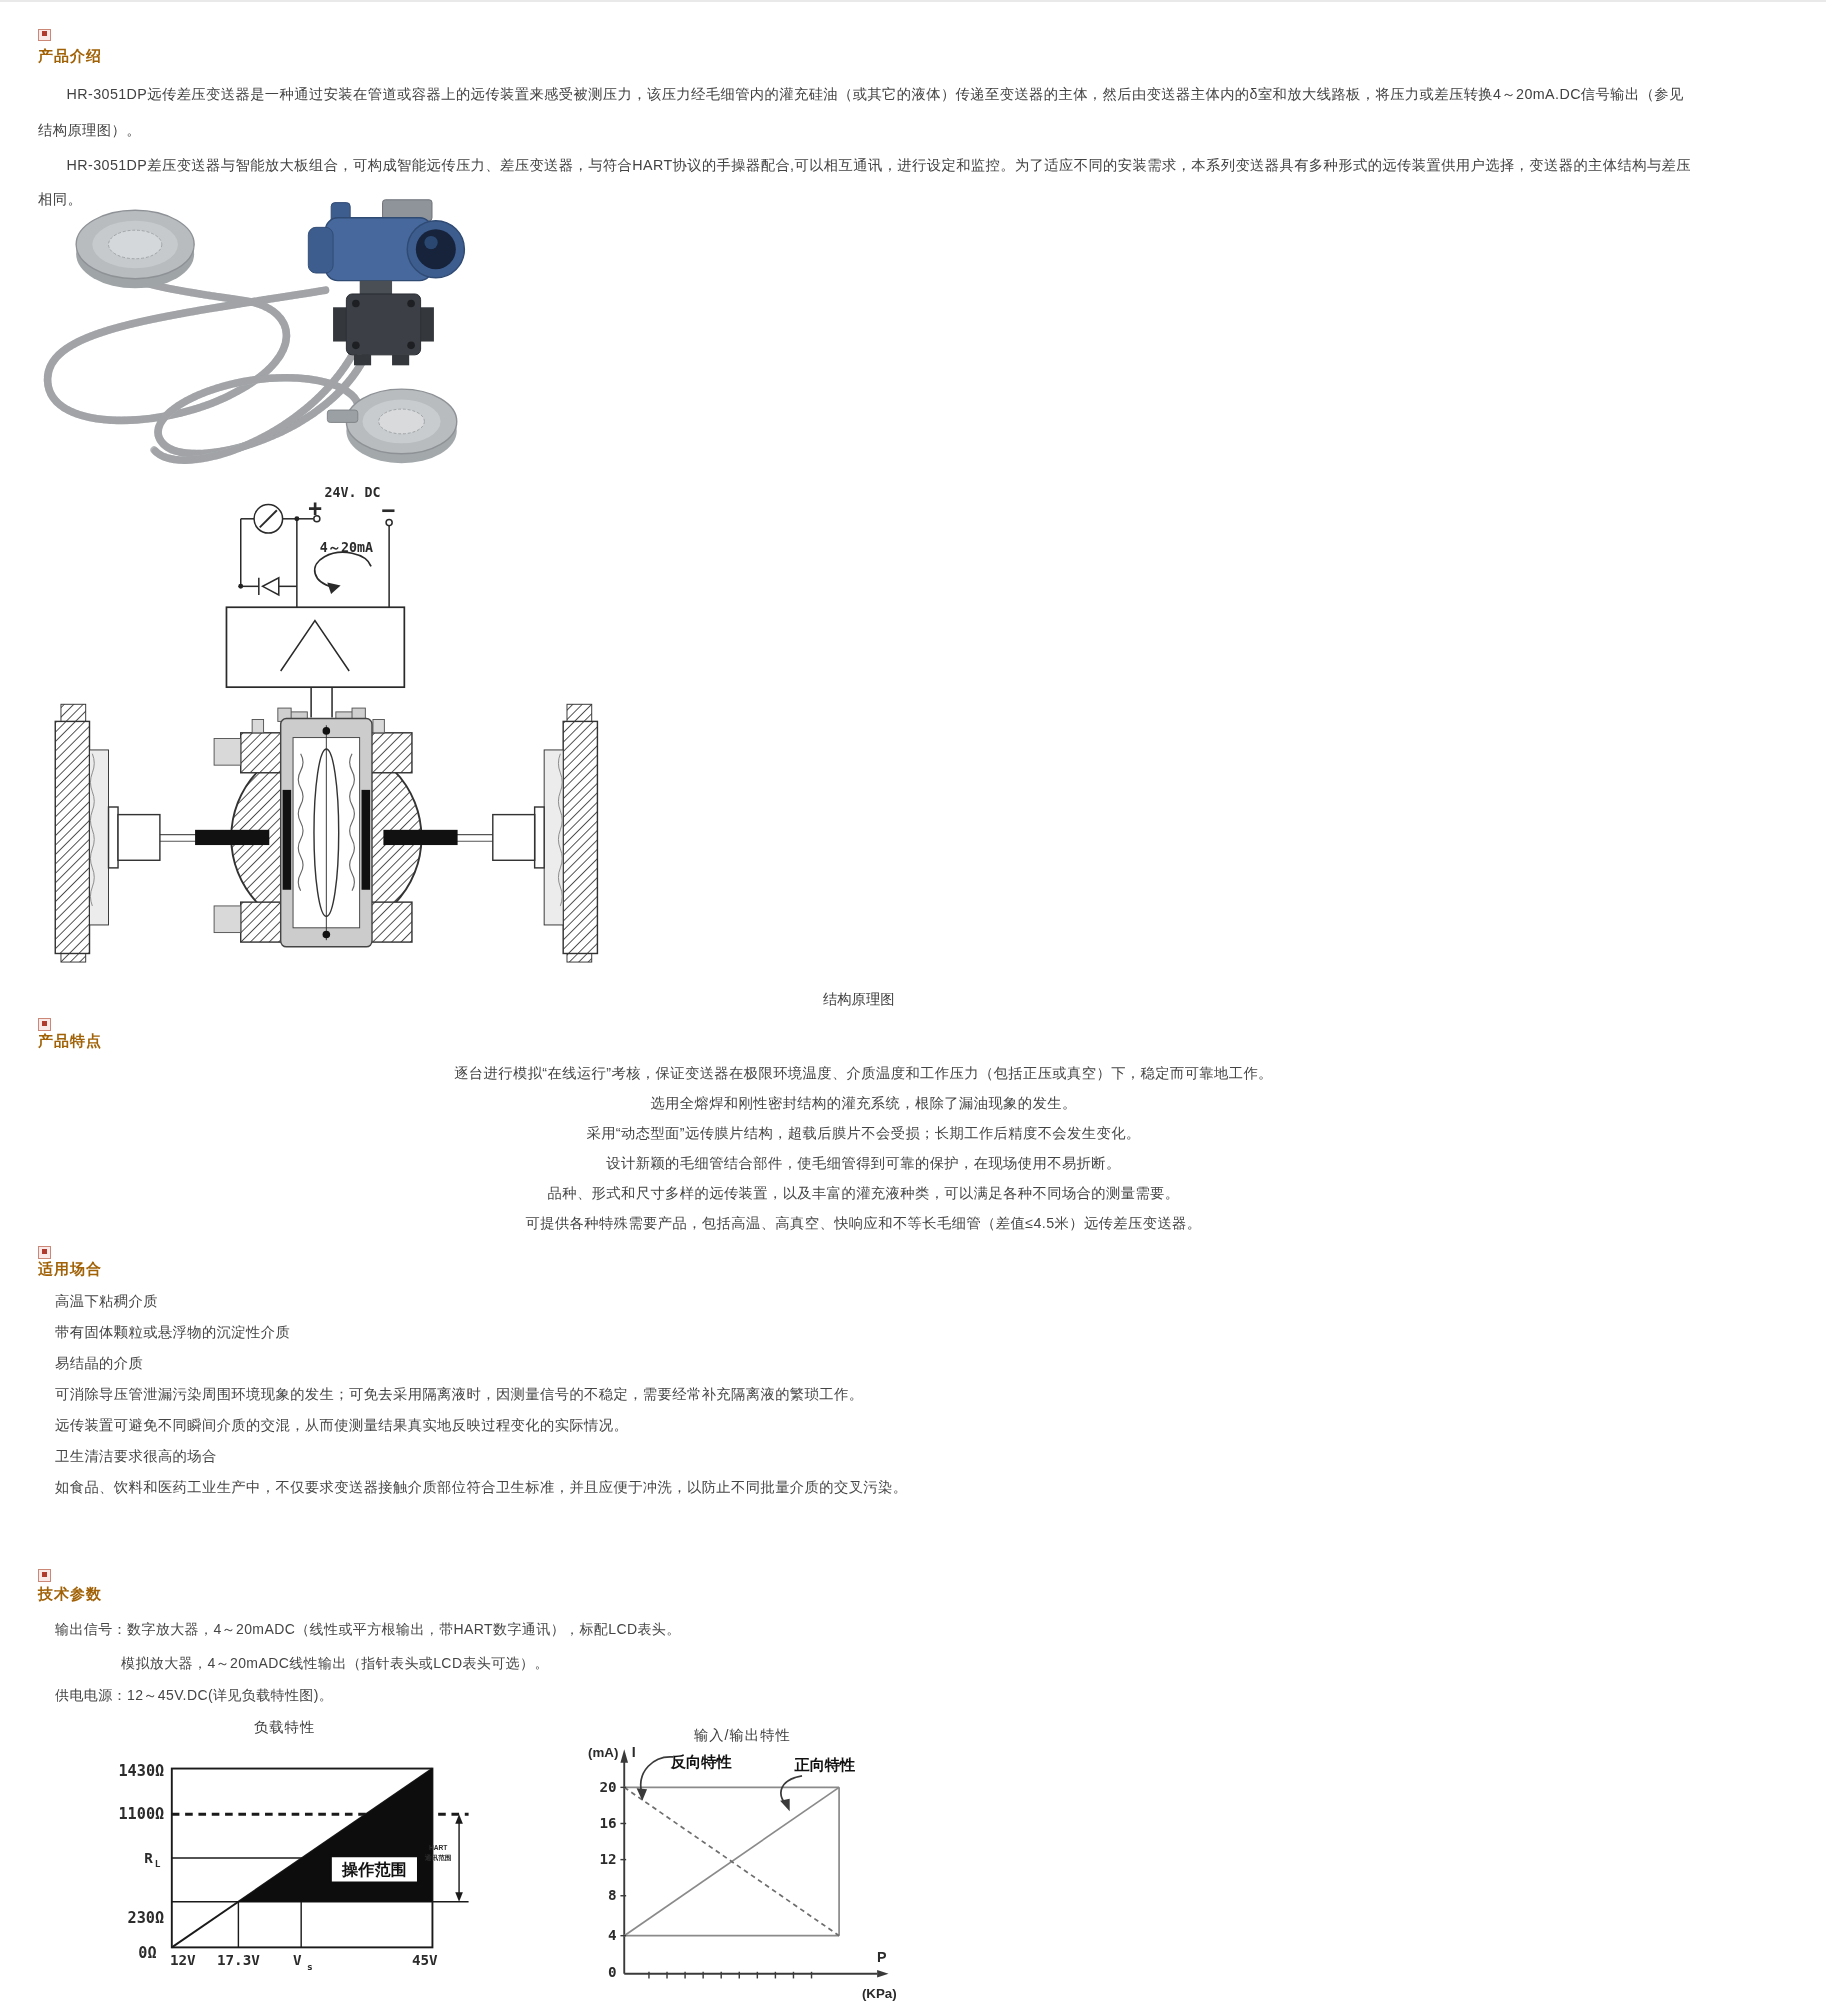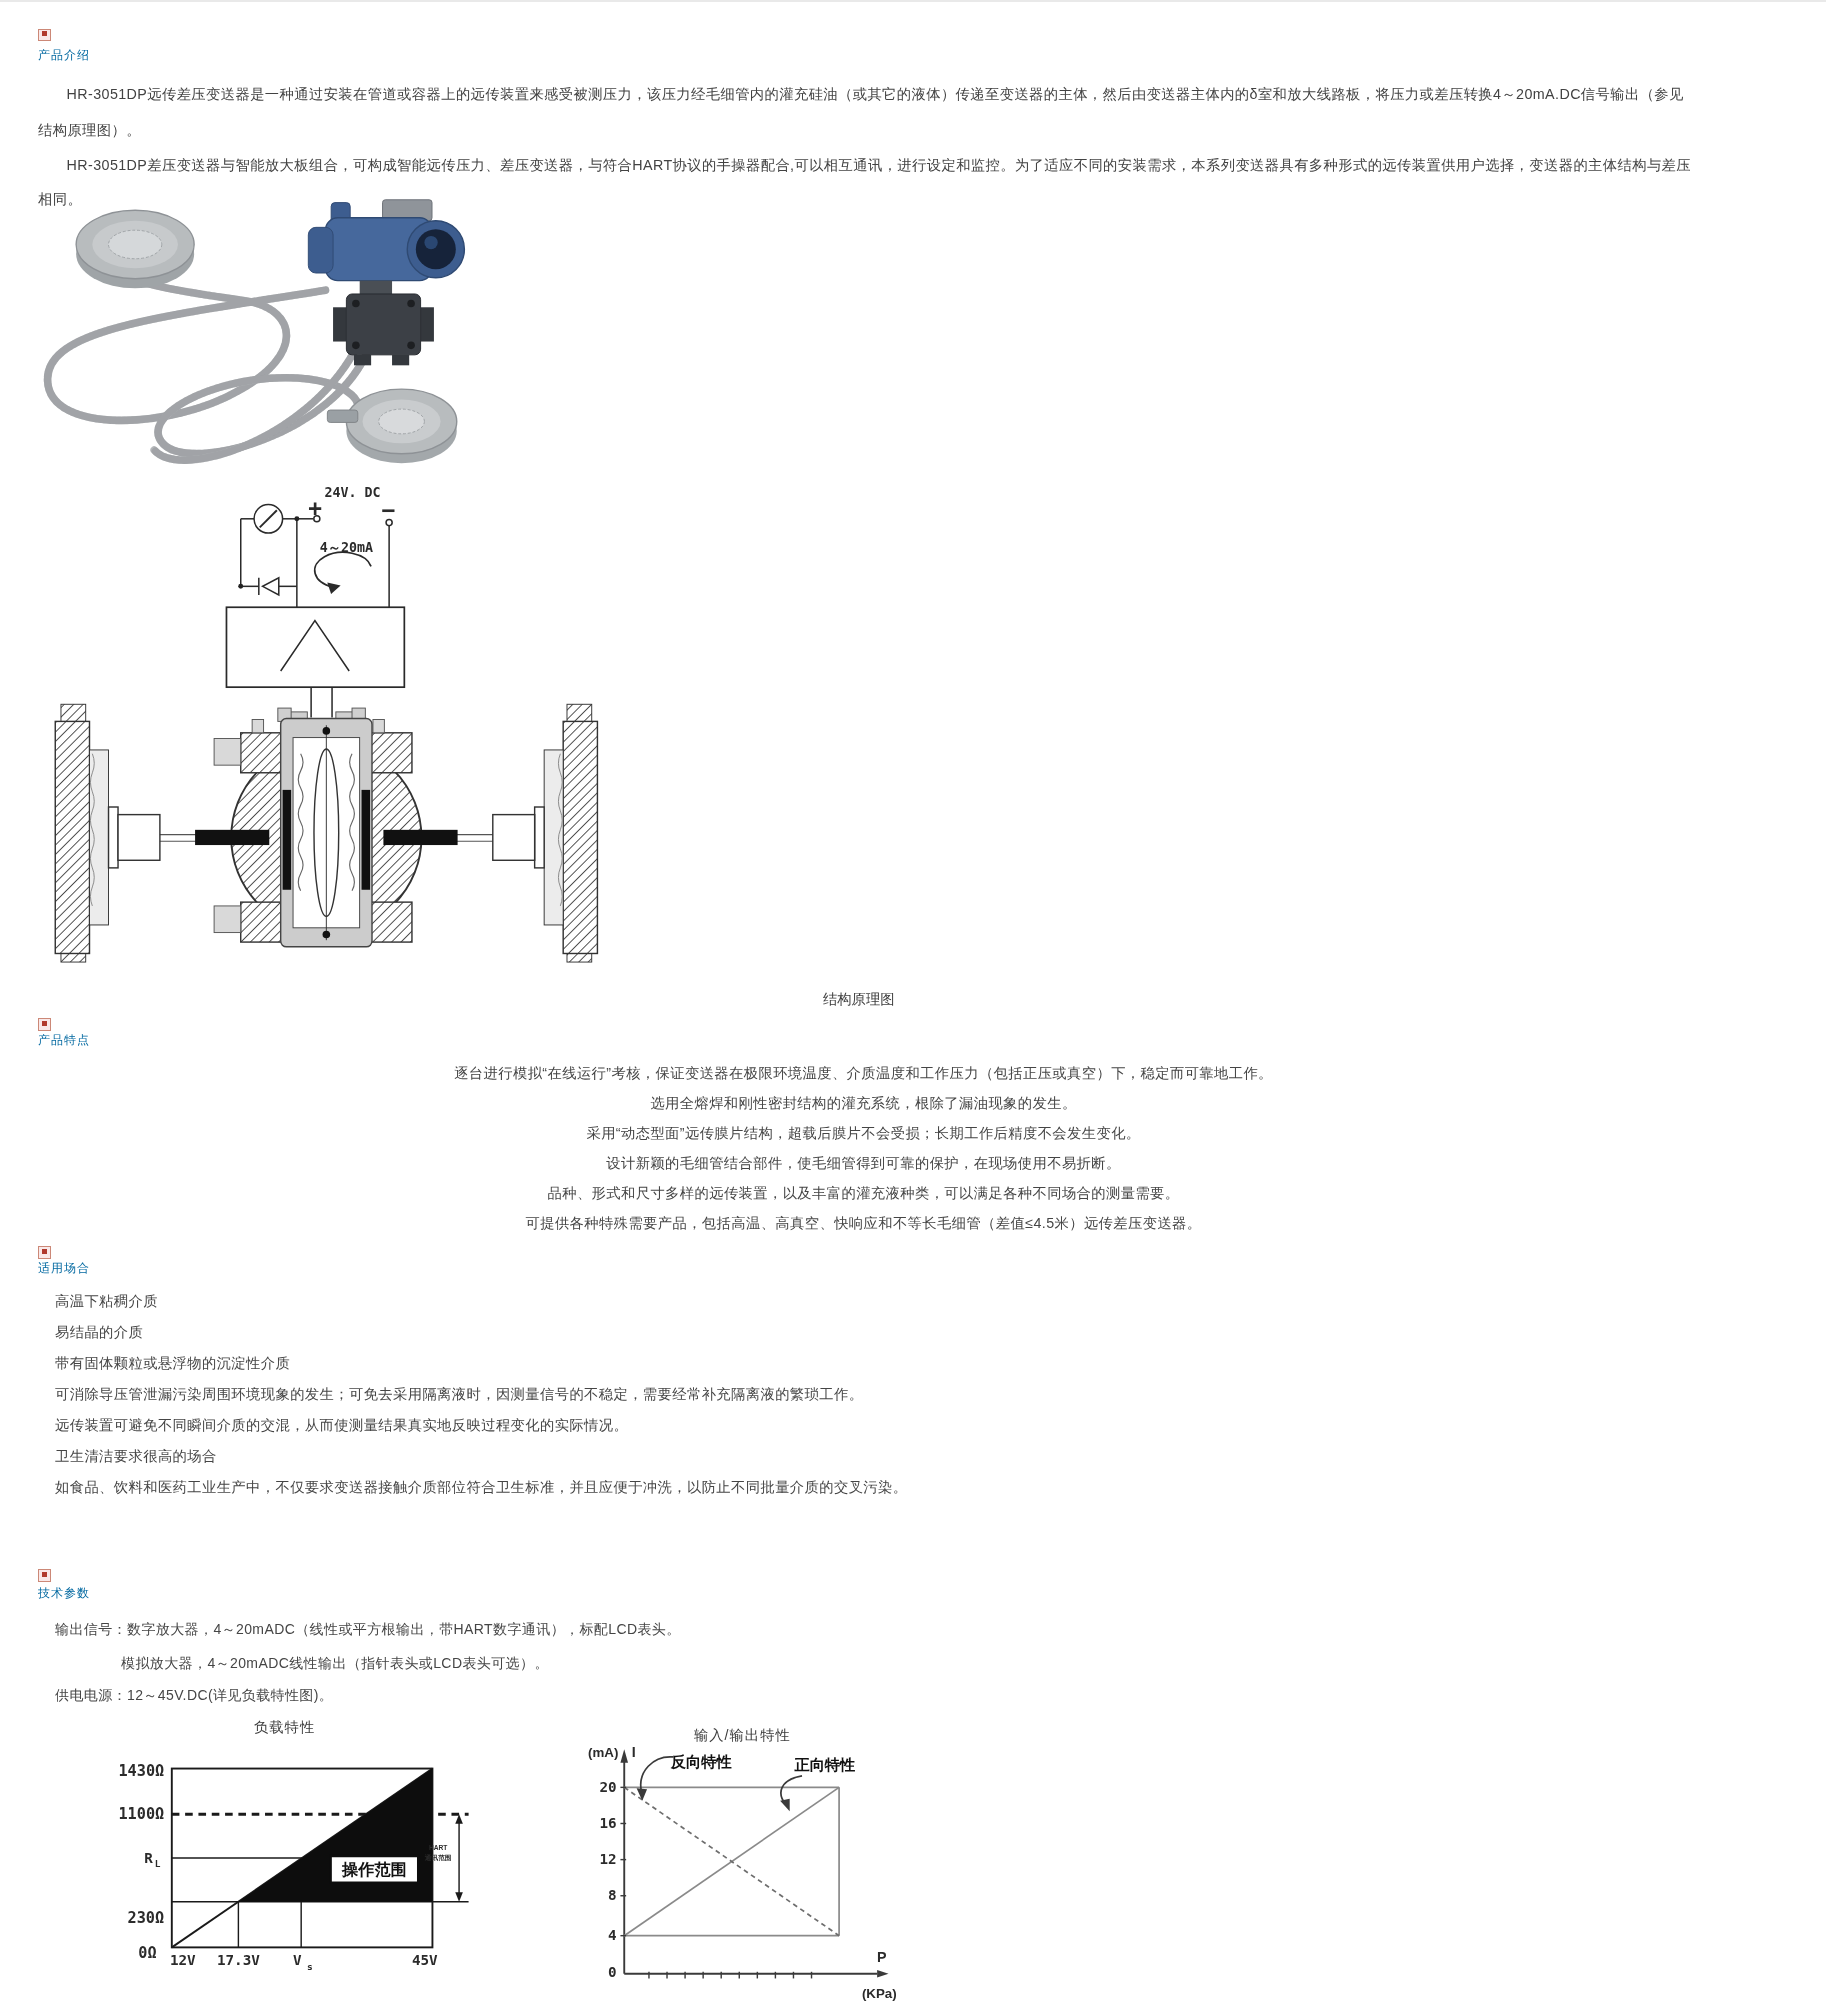--- a/index.html
+++ b/index.html
@@ -2,21 +2,21 @@
 <html style="font-size:15px"><head>
 <meta charset="utf-8">
 <style>
   html,body{margin:0;padding:0;background:#ffffff;}
   body{width:1826px;height:2007px;position:relative;overflow:hidden;
        font-family:"Liberation Sans","DejaVu Sans",sans-serif;color:#404040;}
   .abs{position:absolute;}
   .topline{left:0;top:0;width:1826px;height:1.9px;background:#e9e9e9;}
   .marker{width:10.5px;height:10.5px;border:1px solid #cc8877;background:#f9e9e9;display:inline-block;}
   .marker .dot{display:block;width:4.8px;height:4.8px;margin:1.9px auto;background:#b03a2e;}
-  .heading{font-size:12px;font-weight:normal;color:#0369a1;letter-spacing:1px;}
+  .heading{font-size:15px;font-weight:bold;color:#a16207;letter-spacing:1px;}
   .para{left:38px;width:1660px;font-size:14.3px;line-height:36px;color:#424242;text-indent:2em;letter-spacing:0.4px;}
   .caption{font-size:14.3px;color:#3c3c3c;}
   .list-block{left:55px;width:1617px;font-size:14.3px;color:#454545;letter-spacing:0.4px;}
   .feat .li{line-height:30px;height:30px;white-space:nowrap;text-align:center;}
   .apps .li{line-height:31px;height:31px;white-space:nowrap;}
   .tech-line{font-size:14px;color:#454545;letter-spacing:0.4px;white-space:nowrap;}
   .chart-title{font-size:14.3px;color:#3c3c3c;letter-spacing:1px;}
   svg text.mono{font-family:"DejaVu Sans Mono","Liberation Mono",monospace;font-weight:bold;fill:#2b2b2b;}
   svg text.cn{font-family:"Liberation Sans","DejaVu Sans",sans-serif;font-weight:bold;fill:#2b2b2b;}
   svg text.cn-big{font-family:"Liberation Sans","DejaVu Sans",sans-serif;font-weight:bold;fill:#111;}
@@ -200,22 +200,22 @@
   <div class="li">品种、形式和尺寸多样的远传装置，以及丰富的灌充液种类，可以满足各种不同场合的测量需要。</div>
   <div class="li">可提供各种特殊需要产品，包括高温、高真空、快响应和不等长毛细管（差值≤4.5米）远传差压变送器。</div>
 </div>
 
 <span class="abs marker" style="left:38px;top:1246px;">
     <span class="dot"></span>
   </span>
 <div class="abs heading" style="left:38px;top:1260px;">适用场合</div>
 <div class="abs list-block apps" style="top:1286px;">
   <div class="li">高温下粘稠介质</div>
+  <div class="li">带有固体颗粒或悬浮物的沉淀性介质</div>
   <div class="li">易结晶的介质</div>
-  <div class="li">带有固体颗粒或悬浮物的沉淀性介质</div>
   <div class="li">可消除导压管泄漏污染周围环境现象的发生；可免去采用隔离液时，因测量信号的不稳定，需要经常补充隔离液的繁琐工作。</div>
   <div class="li">远传装置可避免不同瞬间介质的交混，从而使测量结果真实地反映过程变化的实际情况。</div>
   <div class="li">卫生清洁要求很高的场合</div>
   <div class="li">如食品、饮料和医药工业生产中，不仅要求变送器接触介质部位符合卫生标准，并且应便于冲洗，以防止不同批量介质的交叉污染。</div>
 </div>
 
 <span class="abs marker" style="left:38px;top:1569px;">
     <span class="dot"></span>
   </span>
 <div class="abs heading" style="left:38px;top:1585px;">技术参数</div>

